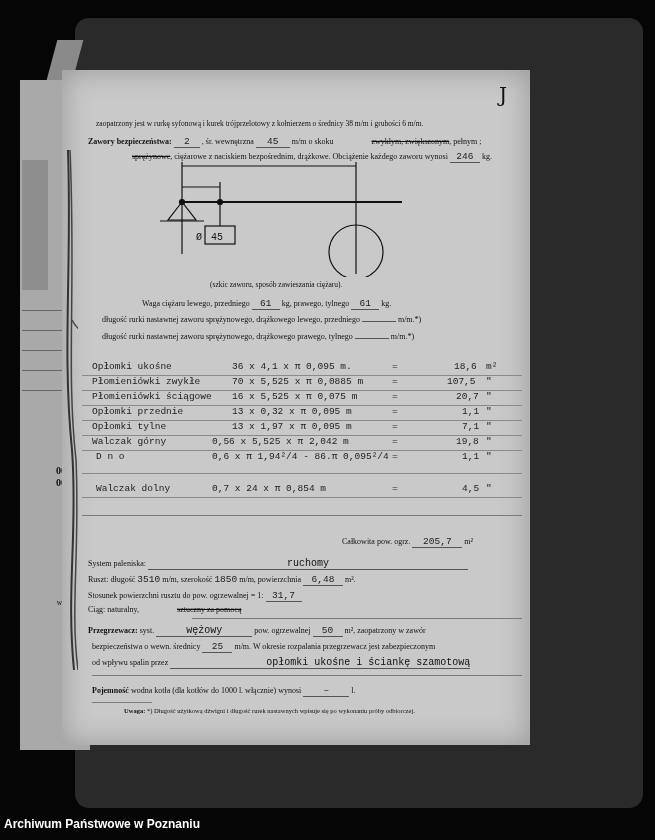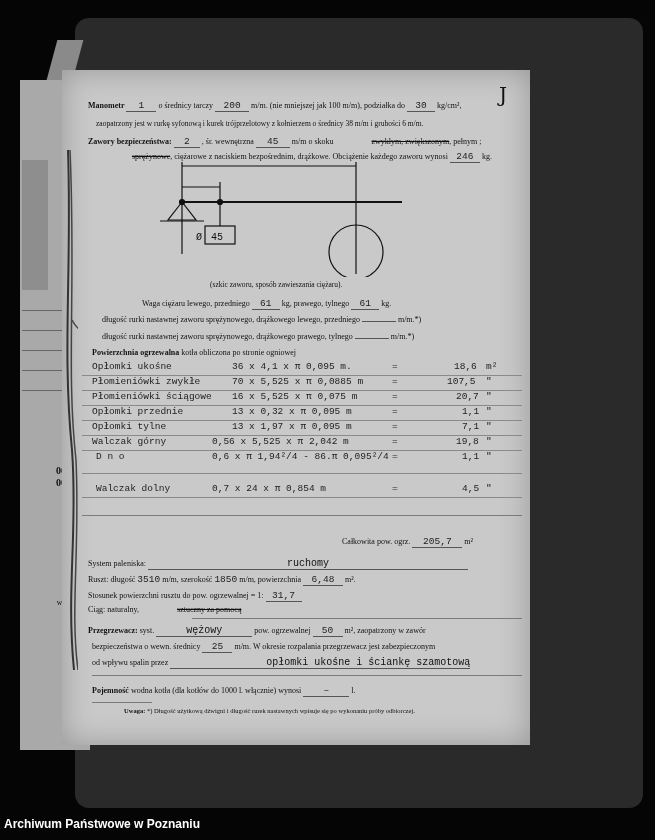--- a/index.html
+++ b/index.html
@@ -53,29 +53,20 @@
   <span class="lbl" style="top:504px">zawory</span>
   <span class="lbl" style="top:518px">widoczny</span>
   <span class="lbl" style="top:548px">wody.</span>
   <span class="lbl" style="top:608px">wody",</span>
   <span class="lbl" style="top:628px">m/m.</span>
 </div>
 
 <div class="page">
   <span class="mark">J</span>
 
-  <div class="doc-row" style="top:30px;left:26px">
-    <span class="b">Manometr</span>
-    <span class="fill tw" style="width:30px">1</span>
-    <span>o średnicy tarczy</span>
-    <span class="fill tw" style="width:34px">200</span>
-    <span>m/m. (nie mniejszej jak 100 m/m), podziałka do</span>
-    <span class="fill tw" style="width:28px">30</span>
-    <span>kg/cm²,</span>
-  </div>
   <div class="doc-row" style="top:49px;left:34px;font-size:7.5px">zaopatrzony jest w rurkę syfonową i kurek trójprzelotowy z kołnierzem o  średnicy 38 m/m  i  grubości 6 m/m.</div>
 
   <div class="doc-row" style="top:66px;left:26px">
     <span class="b">Zawory bezpieczeństwa:</span>
     <span class="fill tw" style="width:26px">2</span>
     <span>, śr. wewnętrzna</span>
     <span class="fill tw" style="width:34px">45</span>
     <span>m/m o skoku</span>
     <span class="strike">zwykłym, zwiększonym</span><span>, pełnym ;</span>
   </div>
@@ -116,24 +107,20 @@
     <span>długość rurki nastawnej zaworu sprężynowego, drążkowego lewego, przedniego</span>
     <span class="fill" style="width:34px"></span>
     <span>m/m.*)</span>
   </div>
   <div class="doc-row" style="top:262px;left:40px">
     <span>długość rurki nastawnej zaworu sprężynowego, drążkowego prawego,  tylnego</span>
     <span class="fill" style="width:34px"></span>
     <span>m/m.*)</span>
   </div>
 
-  <div class="doc-row" style="top:278px;left:30px">
-    <span class="b">Powierzchnia ogrzewalna</span>
-    <span>kotła obliczona po stronie ogniowej</span>
-  </div>
 
   <div class="tbl-row" style="top:291px">
       <span style="left:10px">Opłomki ukośne</span>
       <span style="left:150px">36 x 4,1 x π 0,095 m.</span>
       <span style="left:310px">=</span>
       <span style="left:372px">18,6</span>
       <span style="left:404px">m²</span>
     </div>
   <div class="tbl-row" style="top:306px">
       <span style="left:10px">Płomieniówki zwykłe</span>

